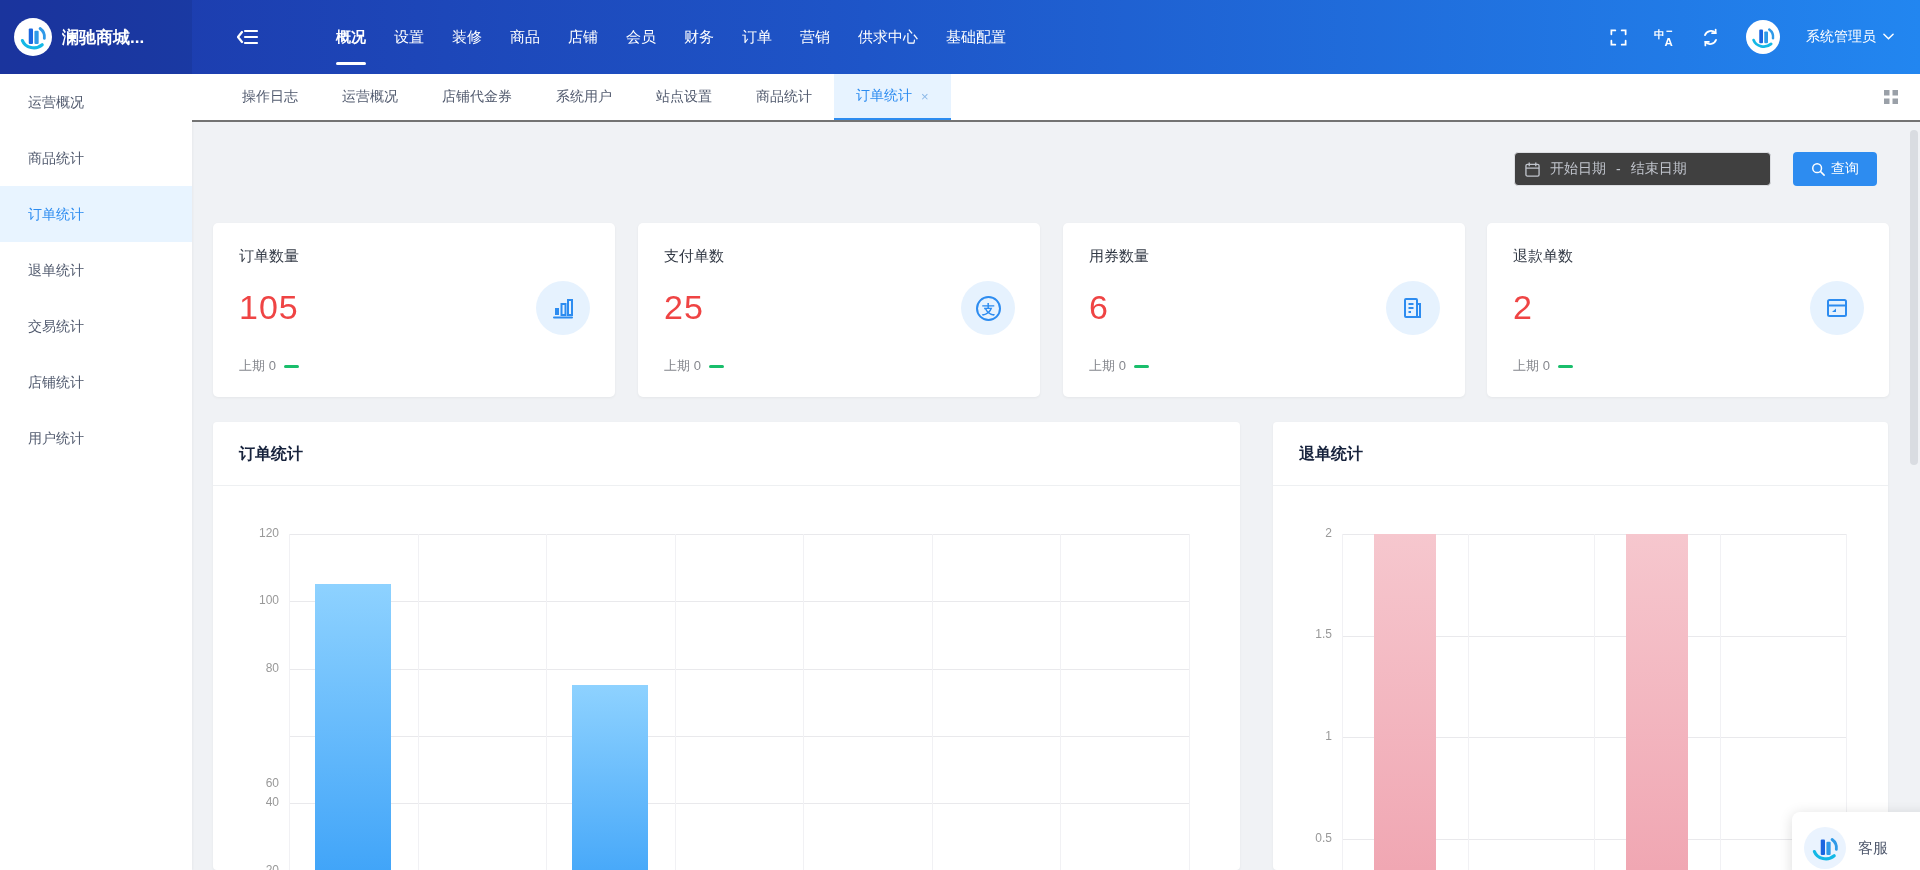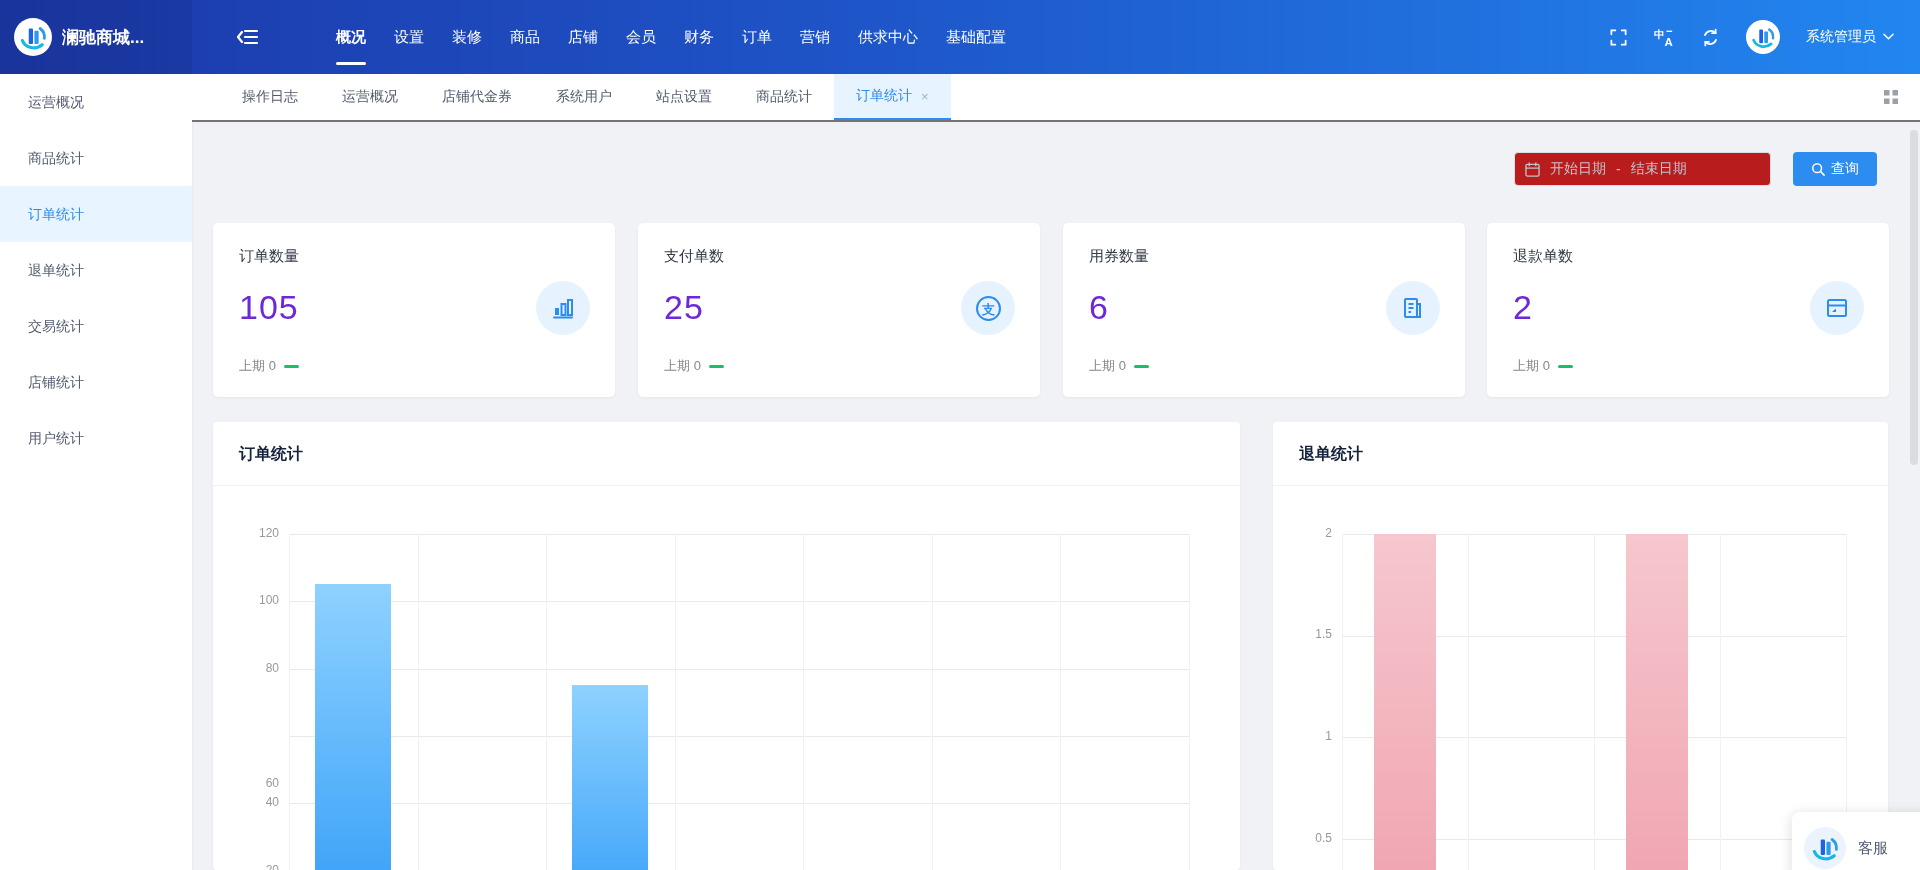--- a/index.html
+++ b/index.html
@@ -38,33 +38,33 @@
   .tab-close { margin-left:9px; font-size:13px; color:#8cb8e8; cursor:pointer; }
   .tab-options { margin-left:auto; margin-right:22px; display:flex; align-items:center; cursor:pointer; }
 
   
   .sidebar { position:absolute; left:0; top:74px; width:192px; height:796px; background:#fff;
              box-shadow:1px 0 2px rgba(0,0,0,0.04); z-index:10; }
   .side-item { height:56px; line-height:56px; padding-left:28px; font-size:14px; color:#515a6e; cursor:pointer; }
   .side-item.active { background:#e8f4ff; color:#2d8cf0; }
 
   
-  .date-range { position:absolute; left:1514px; top:152px; width:257px; height:34px; background:#b91c1c;
+  .date-range { position:absolute; left:1514px; top:152px; width:257px; height:34px; background:#404040;
                 border:1px solid #dcdee2; border-radius:4px; display:flex; align-items:center;
                 padding:0 10px; gap:10px; cursor:pointer; }
   .date-range .ph { color:#c0c4cc; font-size:14px; }
   .search-btn { position:absolute; left:1793px; top:152px; width:84px; height:34px; background:#2d8cf0;
                 border:none; border-radius:4px; color:#fff; font-size:14px; display:flex;
                 align-items:center; justify-content:center; gap:6px; cursor:pointer; }
 
   
   .stat-card { position:absolute; top:223px; width:402px; height:174px; background:#fff; border-radius:5px;
                box-shadow:0 1px 3px rgba(0,0,0,0.05); padding:24px 24px 20px 26px; }
   .stat-card .s-title { font-size:15px; color:#333a46; }
-  .stat-card .s-value { font-size:34px; color:#6d28d9; margin-top:22px; letter-spacing:1px; }
+  .stat-card .s-value { font-size:34px; color:#ef4444; margin-top:22px; letter-spacing:1px; }
   .stat-card .s-prev { position:absolute; left:26px; bottom:22px; font-size:13px; color:#85878d;
                        display:flex; align-items:center; gap:8px; }
   .trend-dash { display:inline-block; width:15px; height:3px; background:#19be6b; border-radius:2px; }
   .icon-bubble { position:absolute; right:25px; top:58px; width:54px; height:54px; border-radius:50%;
                  background:#e6f2fe; display:flex; align-items:center; justify-content:center; }
 
   
   .panel { position:absolute; top:422px; height:448px; background:#fff; border-radius:4px;
            box-shadow:0 1px 3px rgba(0,0,0,0.05); overflow:hidden; }
   .panel-header { height:64px; line-height:64px; padding-left:26px; font-size:16px; font-weight:bold;

